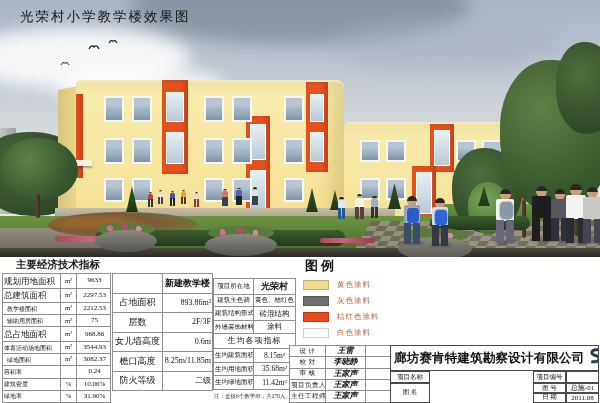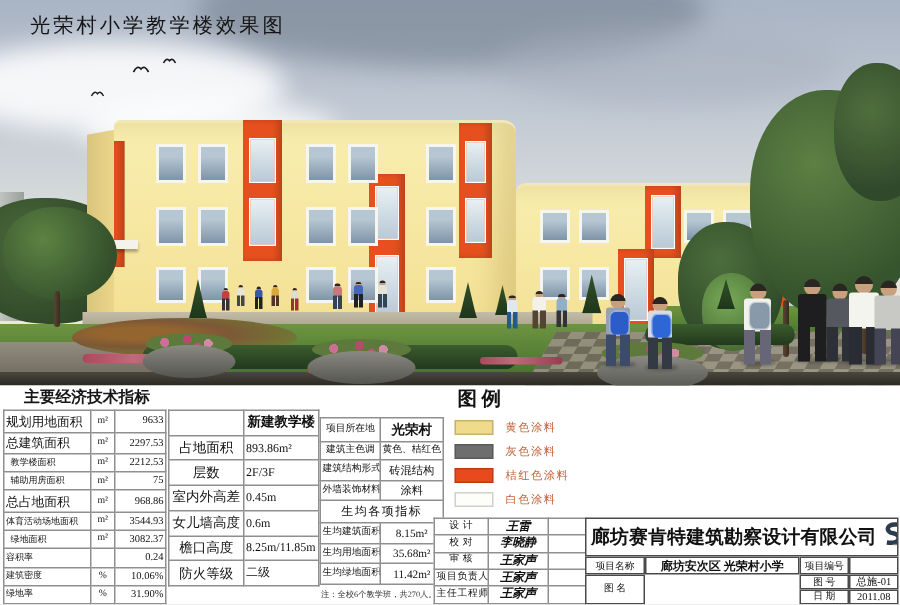--- a/index.html
+++ b/index.html
@@ -57,23 +57,23 @@
 
   
   .panel{position:absolute;left:0;top:257px;width:600px;height:146px;background:#fff}
   .sec-title{position:absolute;font-weight:600;color:#161616;text-align:center;white-space:nowrap}
   table.t{border-collapse:collapse;table-layout:fixed;position:absolute;background:#fff}
   table.t td{border:1px solid #8f8f8f;padding:0 1px;overflow:hidden;white-space:nowrap;line-height:1}
   .econ td.l{font-size:8.5px}
   .econ td.sm{font-size:6px}
   .econ td.ind{padding-left:4px}
   .econ td.u{font-size:6.5px;text-align:center}
-  .econ td.v{font-size:7px;text-align:right;padding-left:3px}
+  .econ td.v{font-size:7px;text-align:center;padding-left:3px}
   .params td.l{font-size:9px;text-align:center}
-  .params td.v{font-size:8px;text-align:left}
+  .params td.v{font-size:8px;text-align:right}
   .params td.hdr{font-size:9px;text-align:center;font-weight:600}
   .info td.l{font-size:6.5px;text-align:center}
   .info td.v{font-size:7.5px;text-align:center}
   .info td.vbig{font-size:9px;font-weight:700;text-align:center}
   .info td.ph{font-size:8px;text-align:center;letter-spacing:1px}
   .note{position:absolute;font-size:5.5px;color:#333;white-space:nowrap}
   .leg-title{position:absolute;font-size:13px;font-weight:700;letter-spacing:3px}
   .leg-item{position:absolute;display:flex;align-items:center}
   .leg-item .sw{display:inline-block;width:24px;height:8px;border:1px solid rgba(0,0,0,.18)}
   .leg-item .lb{margin-left:8px;font-size:7.5px;color:#c06236;letter-spacing:1px}
@@ -384,24 +384,20 @@
             <td class="l"></td>
             <td class="hdr">新建教学楼</td>
           </tr>
       <tr>
             <td class="l">占地面积</td>
             <td class="v">893.86m²</td>
           </tr>
       <tr>
             <td class="l">层数</td>
             <td class="v">2F/3F</td>
-          </tr>
-      <tr>
-            <td class="l">室内外高差</td>
-            <td class="v">0.45m</td>
           </tr>
       <tr>
             <td class="l">女儿墙高度</td>
             <td class="v">0.6m</td>
           </tr>
       <tr>
             <td class="l">檐口高度</td>
             <td class="v">8.25m/11.85m</td>
           </tr>
       <tr>
@@ -507,21 +503,20 @@
         </table>
 
       <div class="cell company" style="left:101px;top:0;width:209px;height:26px">
         <span>廊坊赛肯特建筑勘察设计有限公司</span>
         <span style="margin-left:2px"><svg width="15" height="18" viewBox="0 0 16 19">
               <path d="M13 3 C4 1.5 3 8 9 9 C15 10 14.5 17 4.5 15.5" fill="none" stroke="#2c3b4c" stroke-width="3.2"></path>
               <rect x="9" y="16.5" width="6" height="1" fill="#8a8a8a"></rect>
             </svg></span>
       </div>
       <div class="cell lblc" style="left:101px;top:26px;width:40px;height:12px">项目名称</div>
-      <div class="cell valb" style="left:141px;top:26px;width:103px;height:12px">廊坊安次区 光荣村小学</div>
       <div class="cell lblc" style="left:244px;top:26px;width:33px;height:12px">项目编号</div>
       <div class="cell" style="left:277px;top:26px;width:33px;height:12px"></div>
       <div class="cell lblc" style="left:101px;top:38px;width:40px;height:19.5px">图  名</div>
       <div class="cell lblc" style="left:244px;top:38px;width:33px;height:10px">图  号</div>
       <div class="cell smv" style="left:277px;top:38px;width:33px;height:10px">总施-01</div>
       <div class="cell lblc" style="left:244px;top:48px;width:33px;height:9.5px">日  期</div>
       <div class="cell smv" style="left:277px;top:48px;width:33px;height:9.5px">2011.08</div>
     </div>
   </div>
 </div>

